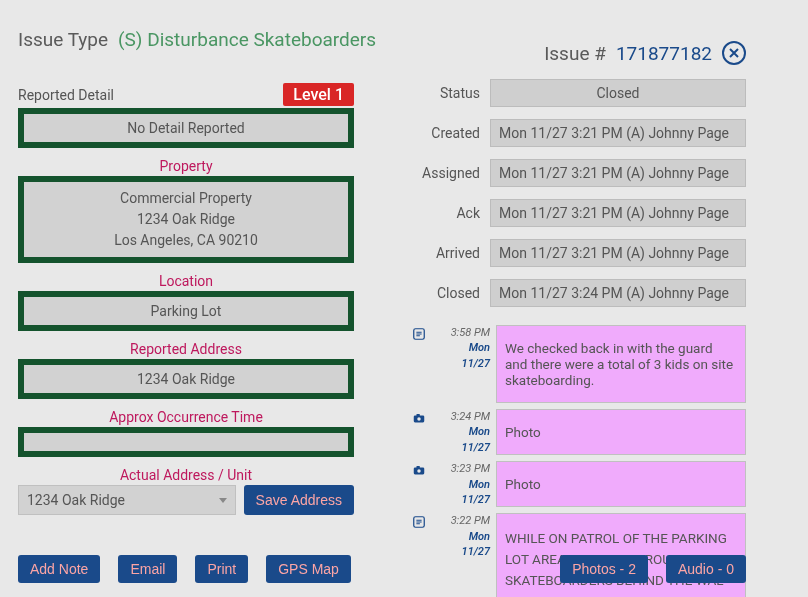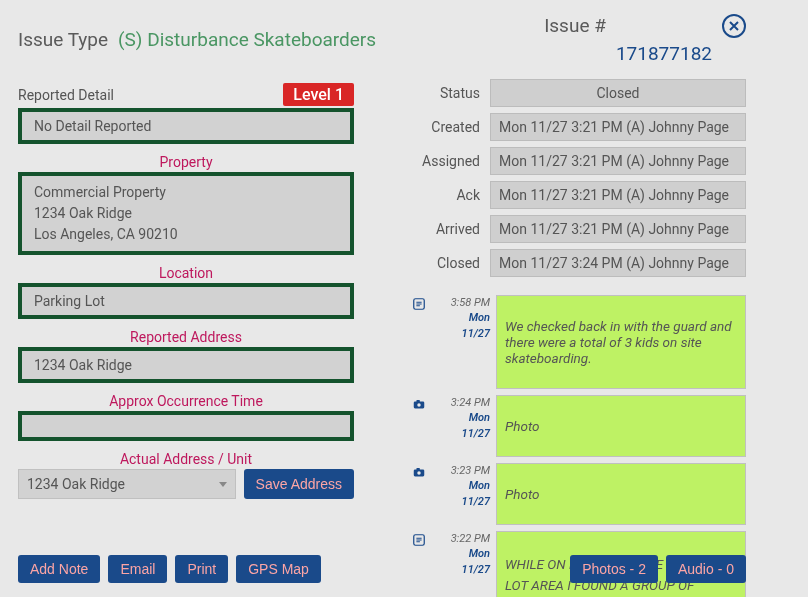--- a/index.html
+++ b/index.html
@@ -30,21 +30,21 @@
     gap: 10px;
     font-size: 19px;
     color: #5a5a5a;
   }
   .issue-type-value {
     color: #4a9663;
     font-size: 19px;
   }
   .header-right {
     display: flex;
-    align-items: flex-start;
+    align-items: flex-end;
     gap: 10px;
     font-size: 19px;
     color: #5a5a5a;
   }
   .issue-number {
     color: #1a4a8a;
     font-size: 19px;
     margin-top: 28px;
   }
   .close-x {
@@ -80,26 +80,27 @@
   .level-badge {
     background: #d92626;
     color: #fff;
     font-size: 16px;
     padding: 2px 10px;
     border-radius: 2px;
     font-weight: 500;
   }
   .field-box {
     background: #d2d2d2;
-    border: 4px solid #14532d;
-    padding: 6px 12px;
+    border: 6px solid #14532d;
+    padding: 6px 4px;
     font-size: 14px;
     color: #555;
     min-height: 30px;
     white-space: pre-line;
+    text-align: center;
   }
   .field-label {
     margin-top: 10px;
     margin-bottom: 2px;
     font-size: 14px;
     color: #be185d;
     text-align: center;
   }
   .address-row {
     display: flex;
@@ -130,21 +131,21 @@
     border: none;
     padding: 6px 12px;
     font-size: 14px;
     border-radius: 3px;
     cursor: pointer;
   }
   
   .status-grid {
     display: grid;
     grid-template-columns: 70px 1fr;
-    gap: 6px 10px;
+    gap: 12px 10px;
     align-items: center;
   }
   .status-label {
     text-align: right;
     font-size: 14px;
     color: #555;
   }
   .status-value {
     background: #cfcfcf;
     border: 1px solid #bcbcbc;
@@ -175,37 +176,36 @@
   .tl-time {
     text-align: right;
     font-size: 11px;
     line-height: 1.4;
     font-style: italic;
   }
   .tl-time .t1 { color: #666; }
   .tl-time .t2 { color: #1a4a8a; font-weight: 600; }
   .tl-time .t3 { color: #1a4a8a; font-weight: 600; }
   .tl-content {
-    background: #bef264;
+    background: #f0abfc;
     border: 1px solid #c0c0c0;
-    padding: 22px 8px;
+    padding: 14px 8px;
     font-size: 13.5px;
     color: #555;
     min-height: 28px;
-    font-style: italic;
   }
   .footer {
     position: absolute;
     left: 18px;
     right: 18px;
     bottom: 14px;
     display: flex;
     justify-content: space-between;
   }
-  .footer-group { display: flex; gap: 8px; }
+  .footer-group { display: flex; gap: 18px; }
   .note-svg, .cam-svg { width:14px; height:14px; }
 </style>
 </head>
 <body>
 
 <div class="page">
 
   <div class="header">
     <div class="header-left">
       <span>Issue Type</span>

